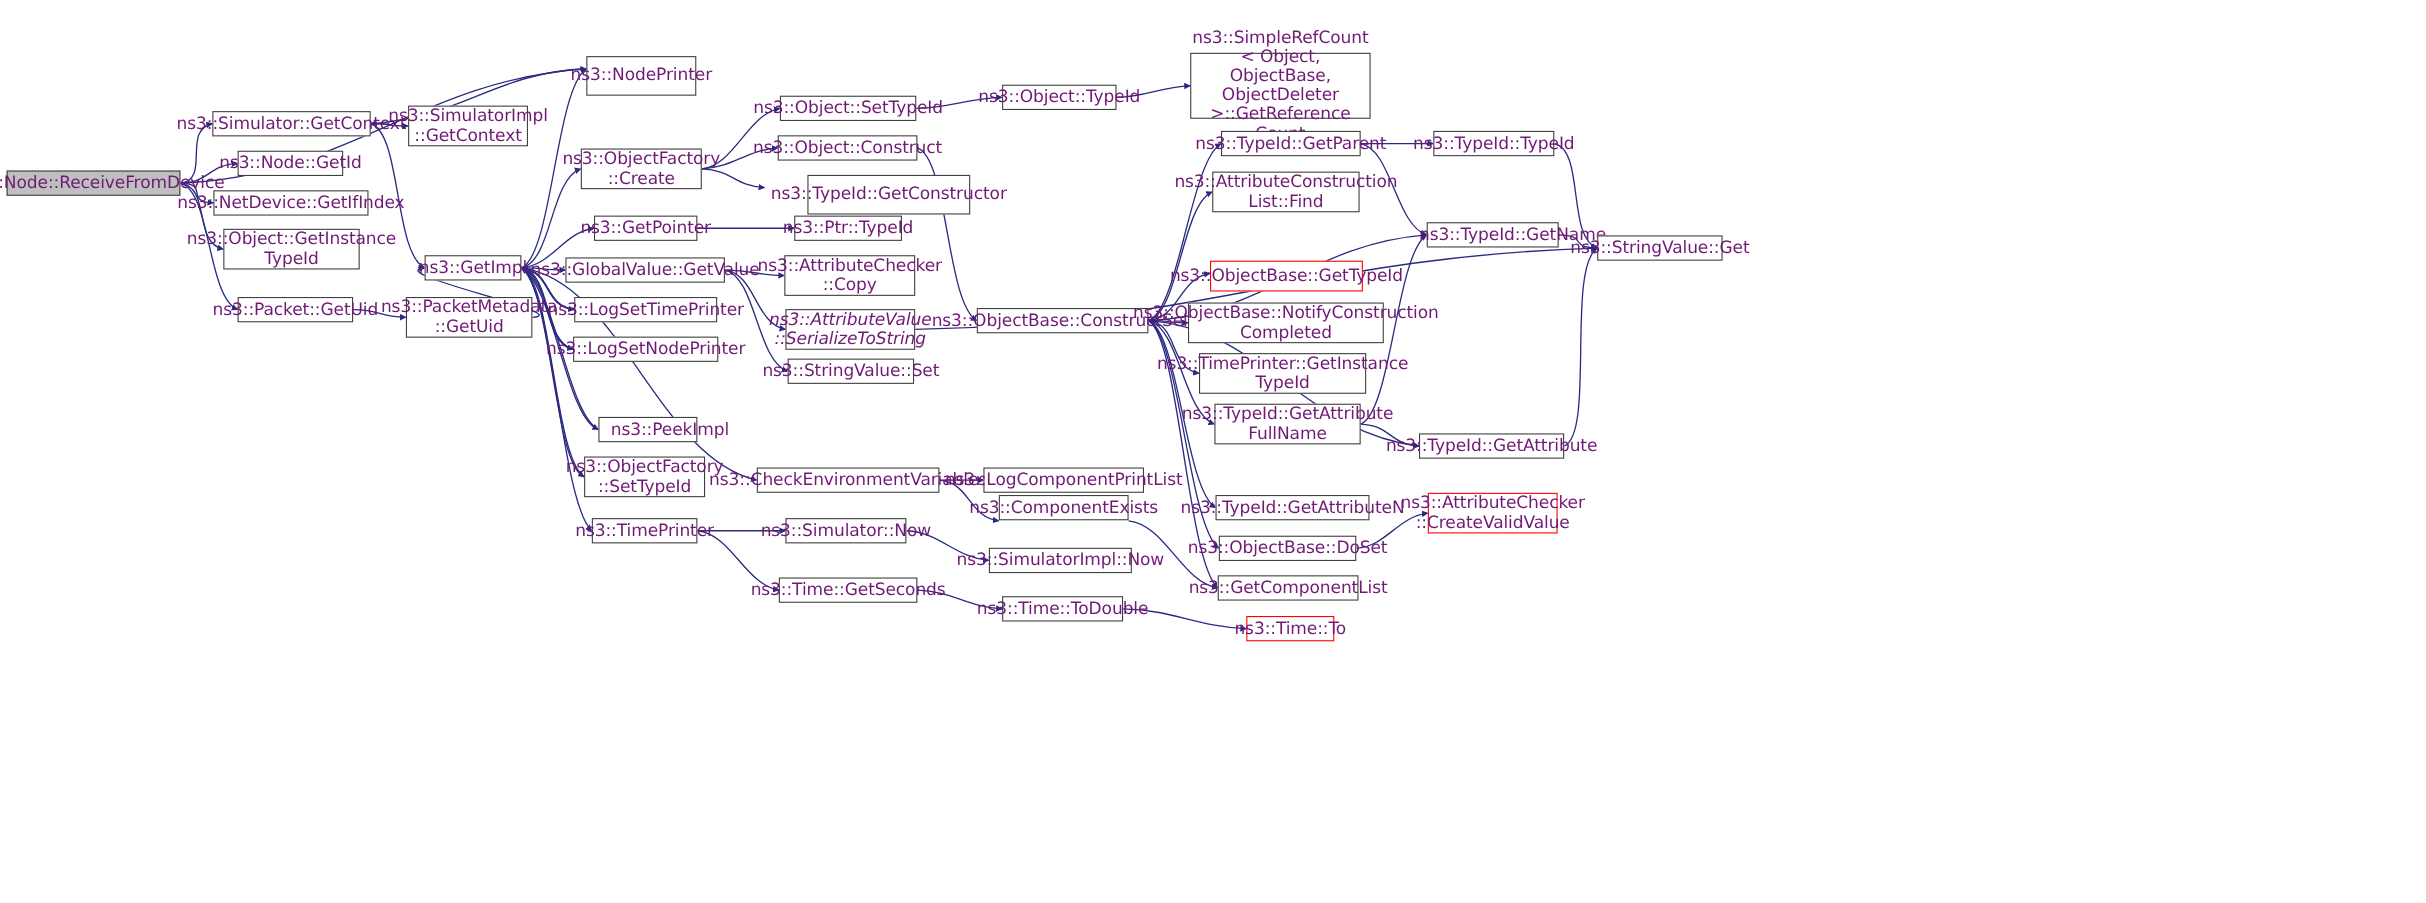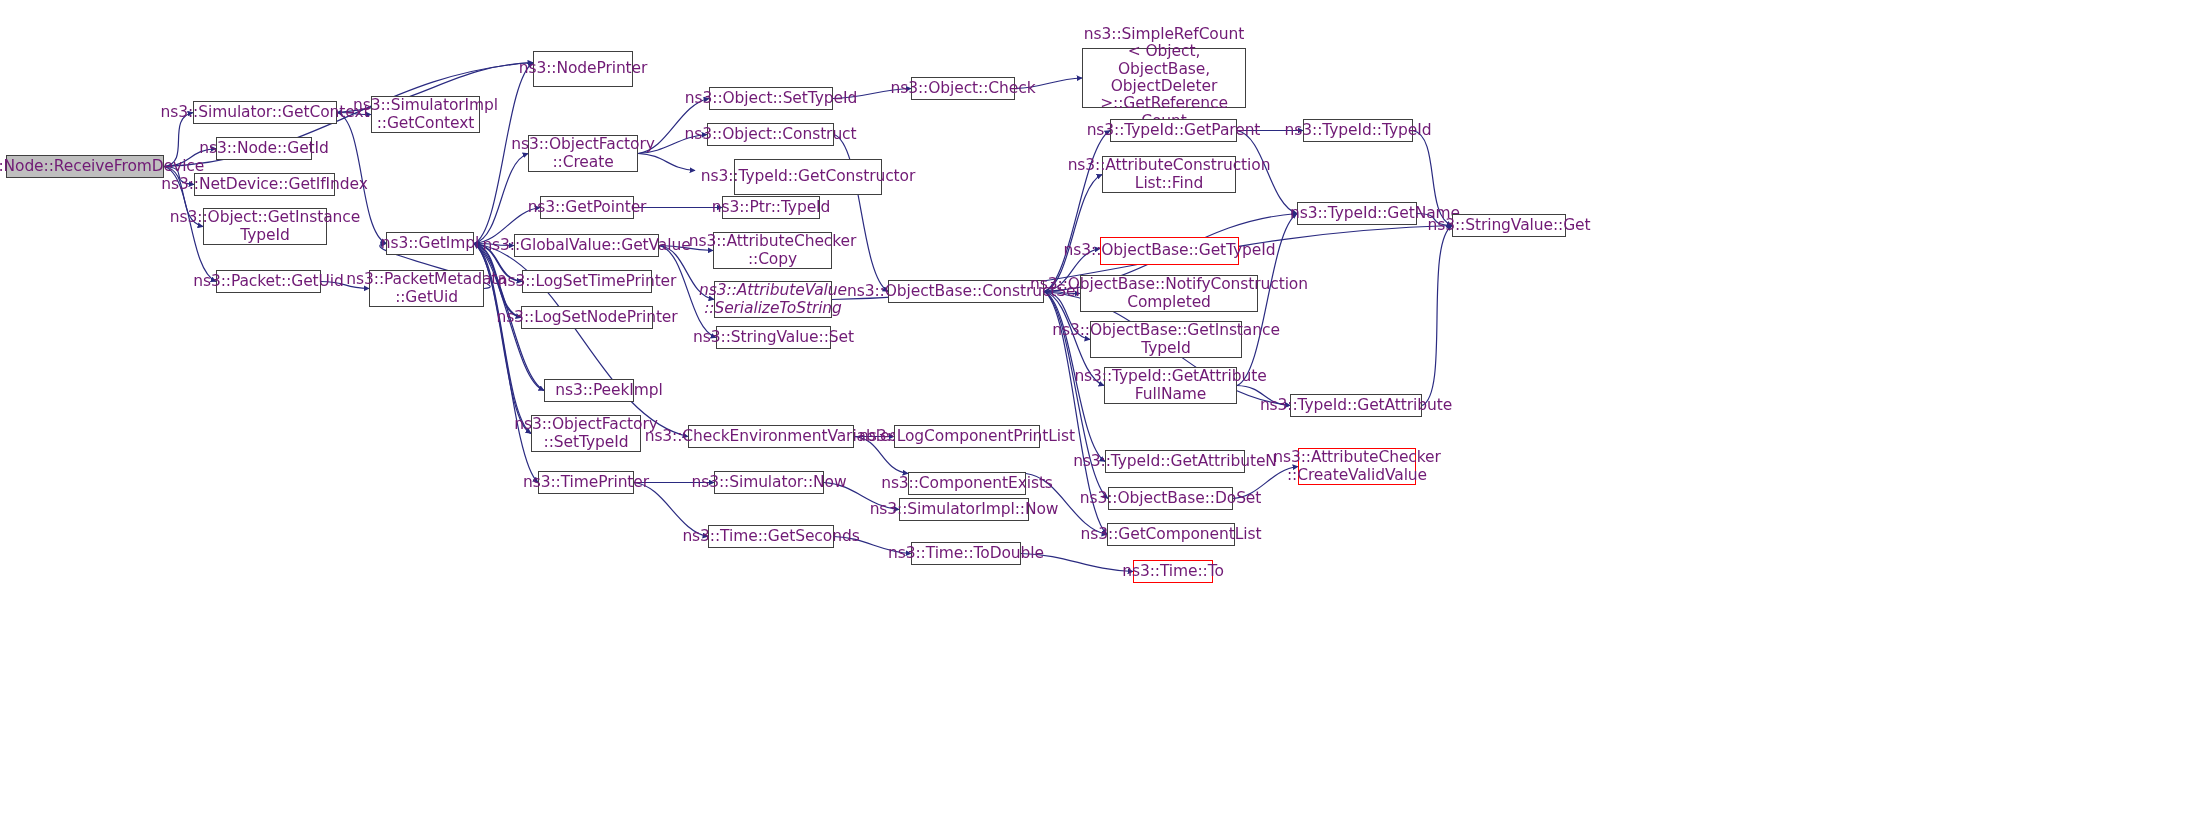--- a/index.html
+++ b/index.html
@@ -149,37 +149,37 @@
       <div class="node" style="left: 734px; top: 159px; width: 148px; height: 36px;">ns3::TypeId::GetConstructor</div>
       <div class="node" style="left: 722px; top: 196px; width: 98px; height: 23px;">ns3::Ptr::TypeId</div>
       <div class="node" style="left: 713px; top: 232px; width: 119px; height: 37px;">ns3::AttributeChecker
 ::Copy</div>
       <div class="node" style="left: 714px; top: 281px; width: 118px; height: 37px; font-style: italic;">ns3::AttributeValue
 ::SerializeToString</div>
       <div class="node" style="left: 716px; top: 326px; width: 115px; height: 23px;">ns3::StringValue::Set</div>
       <div class="node" style="left: 688px; top: 425px; width: 166px; height: 23px;">ns3::CheckEnvironmentVariables</div>
       <div class="node" style="left: 714px; top: 471px; width: 110px; height: 23px;">ns3::Simulator::Now</div>
       <div class="node" style="left: 708px; top: 525px; width: 126px; height: 23px;">ns3::Time::GetSeconds</div>
-      <div class="node" style="left: 911px; top: 77px; width: 104px; height: 23px;">ns3::Object::Check</div>
+      <div class="node" style="left: 911px; top: 77px; width: 104px; height: 23px;">ns3::Object::TypeId</div>
       <div class="node" style="left: 888px; top: 280px; width: 156px; height: 23px;">ns3::ObjectBase::ConstructSelf</div>
       <div class="node" style="left: 894px; top: 425px; width: 146px; height: 23px;">ns3::LogComponentPrintList</div>
-      <div class="node" style="left: 908px; top: 472px; width: 118px; height: 23px;">ns3::ComponentExists</div>
+      <div class="node" style="left: 908px; top: 450px; width: 118px; height: 23px;">ns3::ComponentExists</div>
       <div class="node" style="left: 899px; top: 498px; width: 130px; height: 23px;">ns3::SimulatorImpl::Now</div>
       <div class="node" style="left: 911px; top: 542px; width: 110px; height: 23px;">ns3::Time::ToDouble</div>
       <div class="node" style="left: 1082px; top: 48px; width: 164px; height: 60px;">ns3::SimpleRefCount
 &lt; Object, ObjectBase,
  ObjectDeleter &gt;::GetReference
 Count</div>
       <div class="node" style="left: 1110px; top: 119px; width: 127px; height: 23px;">ns3::TypeId::GetParent</div>
       <div class="node" style="left: 1102px; top: 156px; width: 134px; height: 37px;">ns3::AttributeConstruction
 List::Find</div>
       <div class="node danger" style="left: 1100px; top: 237px; width: 139px; height: 28px;">ns3::ObjectBase::GetTypeId</div>
       <div class="node" style="left: 1080px; top: 275px; width: 178px; height: 37px;">ns3::ObjectBase::NotifyConstruction
 Completed</div>
-      <div class="node" style="left: 1090px; top: 321px; width: 152px; height: 37px;">ns3::ObjectBase::GetInstance
+      <div class="node" style="left: 1090px; top: 321px; width: 152px; height: 37px;">ns3::TimePrinter::GetInstance
 TypeId</div>
       <div class="node" style="left: 1104px; top: 367px; width: 133px; height: 37px;">ns3::TypeId::GetAttribute
 FullName</div>
       <div class="node" style="left: 1105px; top: 450px; width: 140px; height: 23px;">ns3::TypeId::GetAttributeN</div>
       <div class="node" style="left: 1108px; top: 487px; width: 125px; height: 23px;">ns3::ObjectBase::DoSet</div>
       <div class="node" style="left: 1107px; top: 523px; width: 128px; height: 23px;">ns3::GetComponentList</div>
       <div class="node danger" style="left: 1133px; top: 560px; width: 80px; height: 23px;">ns3::Time::To</div>
       <div class="node" style="left: 1303px; top: 119px; width: 110px; height: 23px;">ns3::TypeId::TypeId</div>
       <div class="node" style="left: 1297px; top: 202px; width: 120px; height: 23px; padding-left: 40px;">ns3::TypeId::GetName</div>
       <div class="node" style="left: 1290px; top: 394px; width: 132px; height: 23px;">ns3::TypeId::GetAttribute</div>

